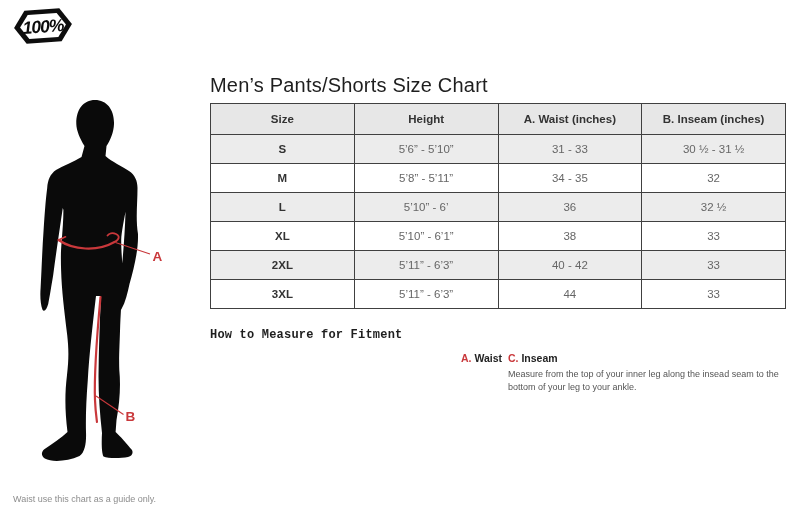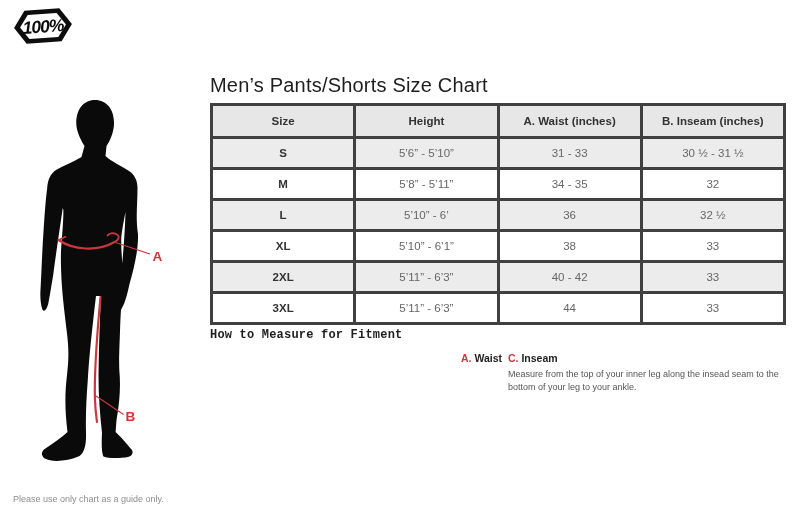--- a/index.html
+++ b/index.html
@@ -21,21 +21,21 @@
   .chart-title {
     position:absolute; left:210px; top:74px;
     font-size:20px; font-weight:normal; color:#1e1e1e; letter-spacing:.2px;
   }
   table.size-table {
     position:absolute; left:210px; top:103px; width:576px;
     border-collapse:collapse; table-layout:fixed;
     border:1px solid #8f8f8f;
   }
   .size-table th, .size-table td {
-    border:3px solid #404040; padding:0;
+    border:1px solid #404040; padding:0;
     text-align:center; vertical-align:middle;
     font-size:11.5px;
   }
   .size-table thead th { height:30px; background:#e7e7e7; font-weight:bold; color:#333; }
   .size-table tbody td { height:28px; color:#666; background:#ffffff; }
   .size-table tbody tr.shaded td { background:#ececec; }
   .size-table tbody td.size-col { font-weight:bold; color:#333; }
 
   .measure-heading {
     position:absolute; left:210px; top:328px;
@@ -189,14 +189,14 @@
 
 <div class="measure-item inseam">
   <div class="measure-label">
     <span class="prefix">C.</span>
     <span>Inseam</span>
   </div>
   <p class="measure-desc">Measure from the top of your inner leg along the insead seam to the bottom of your leg to your ankle.</p>
 </div>
 
 <div class="footer">
-  <div>Please use only chart as a guide only.</div>
+  <div>Waist use this chart as a guide only.</div>
 </div>
 
 </body></html>

